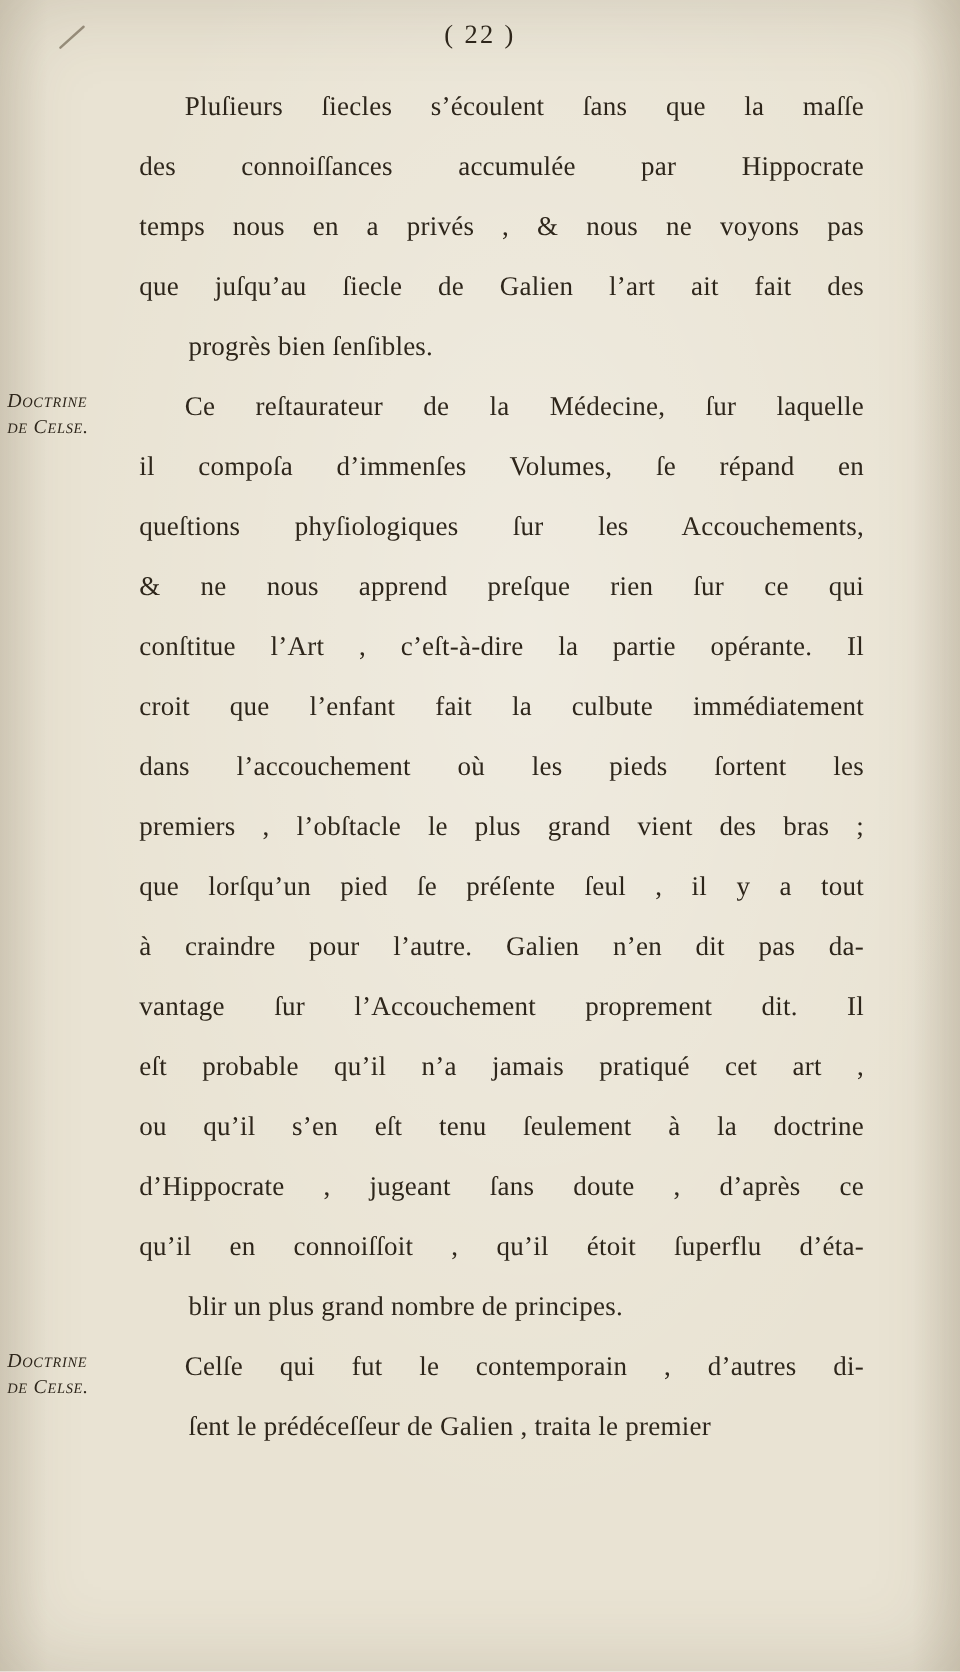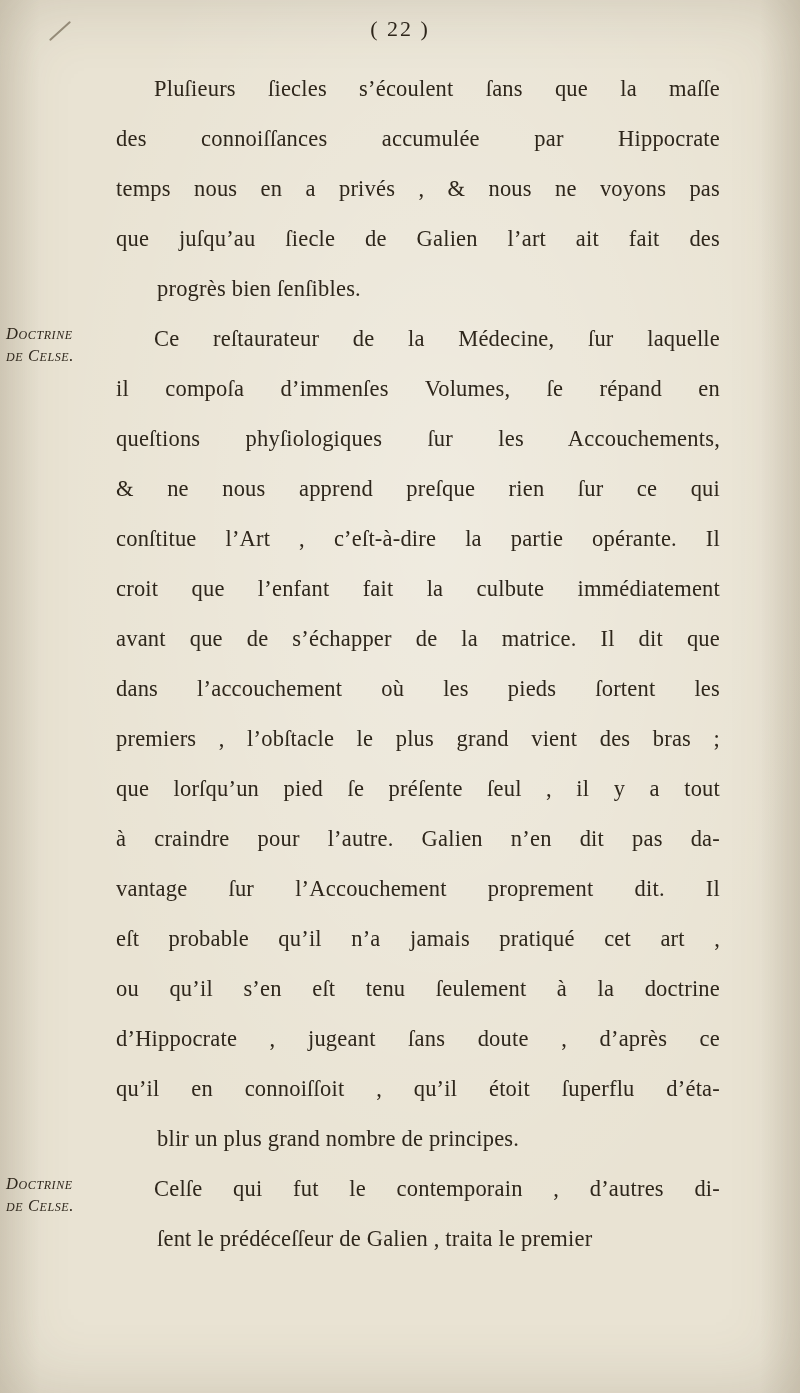--- a/index.html
+++ b/index.html
@@ -97,21 +97,20 @@
         <p class="line">il compoſa d’immenſes Volumes, ſe répand en</p>
 
         <p class="line">queſtions phyſiologiques ſur les Accouchements,</p>
 
         <p class="line">&amp; ne nous apprend preſque rien ſur ce qui</p>
 
         <p class="line">conſtitue l’Art , c’eſt-à-dire la partie opérante. Il</p>
 
         <p class="line">croit que l’enfant fait la culbute immédiatement</p>
 
-        <p class="line">avant que de s’échapper de la matrice. Il dit que</p>
 
         <p class="line">dans l’accouchement où les pieds ſortent les</p>
 
         <p class="line">premiers , l’obſtacle le plus grand vient des bras ;</p>
 
         <p class="line">que lorſqu’un pied ſe préſente ſeul , il y a tout</p>
 
         <p class="line">à craindre pour l’autre. Galien n’en dit pas da-</p>
 
         <p class="line">vantage ſur l’Accouchement proprement dit. Il</p>

